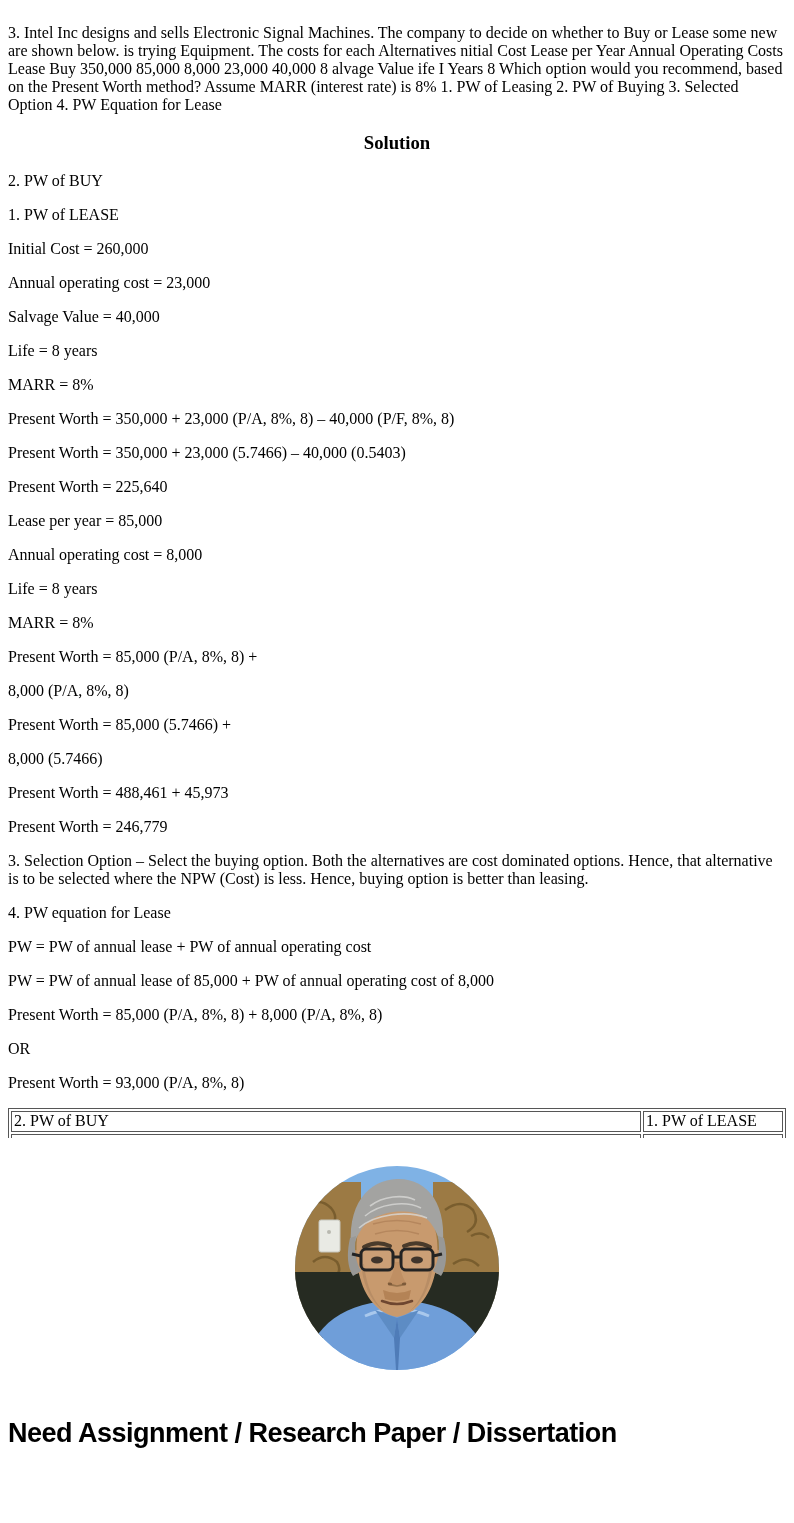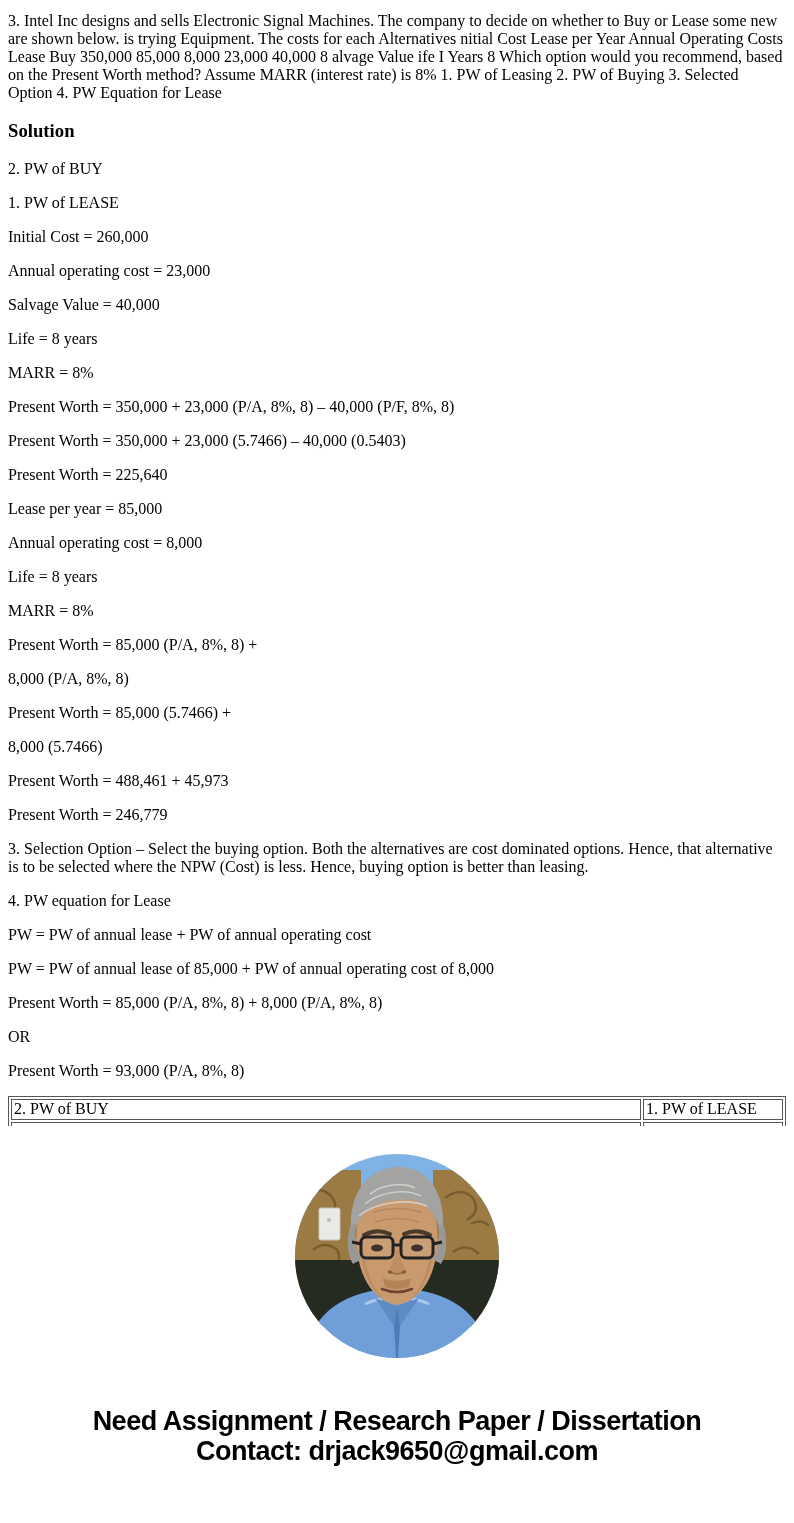--- a/index.html
+++ b/index.html
@@ -5,22 +5,22 @@
   html, body { background: #ffffff; }
   body {
     width: 778px;
     margin: 8px;
     font-family: "Liberation Serif", serif;
     font-size: 16px;
     color: #000000;
     line-height: normal;
   }
   p { margin: 16px 0; }
-  h3 { font-size: 1.17em; margin: 18px 0; font-weight: bold; }
-  .question { margin-top: 4px; }
+  h3 { font-size: 1.17em; margin: 18px 0; font-weight: bold; text-align: center; }
+  .question { margin-top: 16px; }
 
   .table-clip {
     height: 30px;
     overflow: hidden;
   }
   table.results {
     width: 100%;
     border: 1px solid #565656;
     border-collapse: separate;
     border-spacing: 2px;
@@ -39,21 +39,20 @@
   tr.clipped td { height: 18px; }
 
   .avatar-wrap {
     margin-top: 28px;
     text-align: center;
   }
   .avatar-wrap svg { display: inline-block; vertical-align: top; }
 
   .banner {
     margin-top: 48px;
-    text-align: center;
     font-family: "Liberation Sans", sans-serif;
     font-weight: bold;
     font-size: 27px;
     line-height: 30px;
     letter-spacing: -0.5px;
     color: #000000;
   }
 </style>
 </head>
 <body>
@@ -186,14 +185,13 @@
       <path d="M 88 124 Q 102 130 116 124 L 114 133 Q 102 137 90 133 Z" fill="#b07f52" opacity="0.85"></path>
 
       <path d="M 87 135 Q 102 141 117 135" stroke="#6e4630" stroke-width="2.6" fill="none" stroke-linecap="round"></path>
       <path d="M 94 142 Q 102 146 110 142" stroke="#c89b72" stroke-width="1.6" fill="none"></path>
     </g>
   </svg>
 </div>
 
 <div class="banner">
   <div>Need Assignment / Research Paper / Dissertation</div>
-  <div>Contact: drjack9650@gmail.com</div>
 </div>
 
 </body></html>

